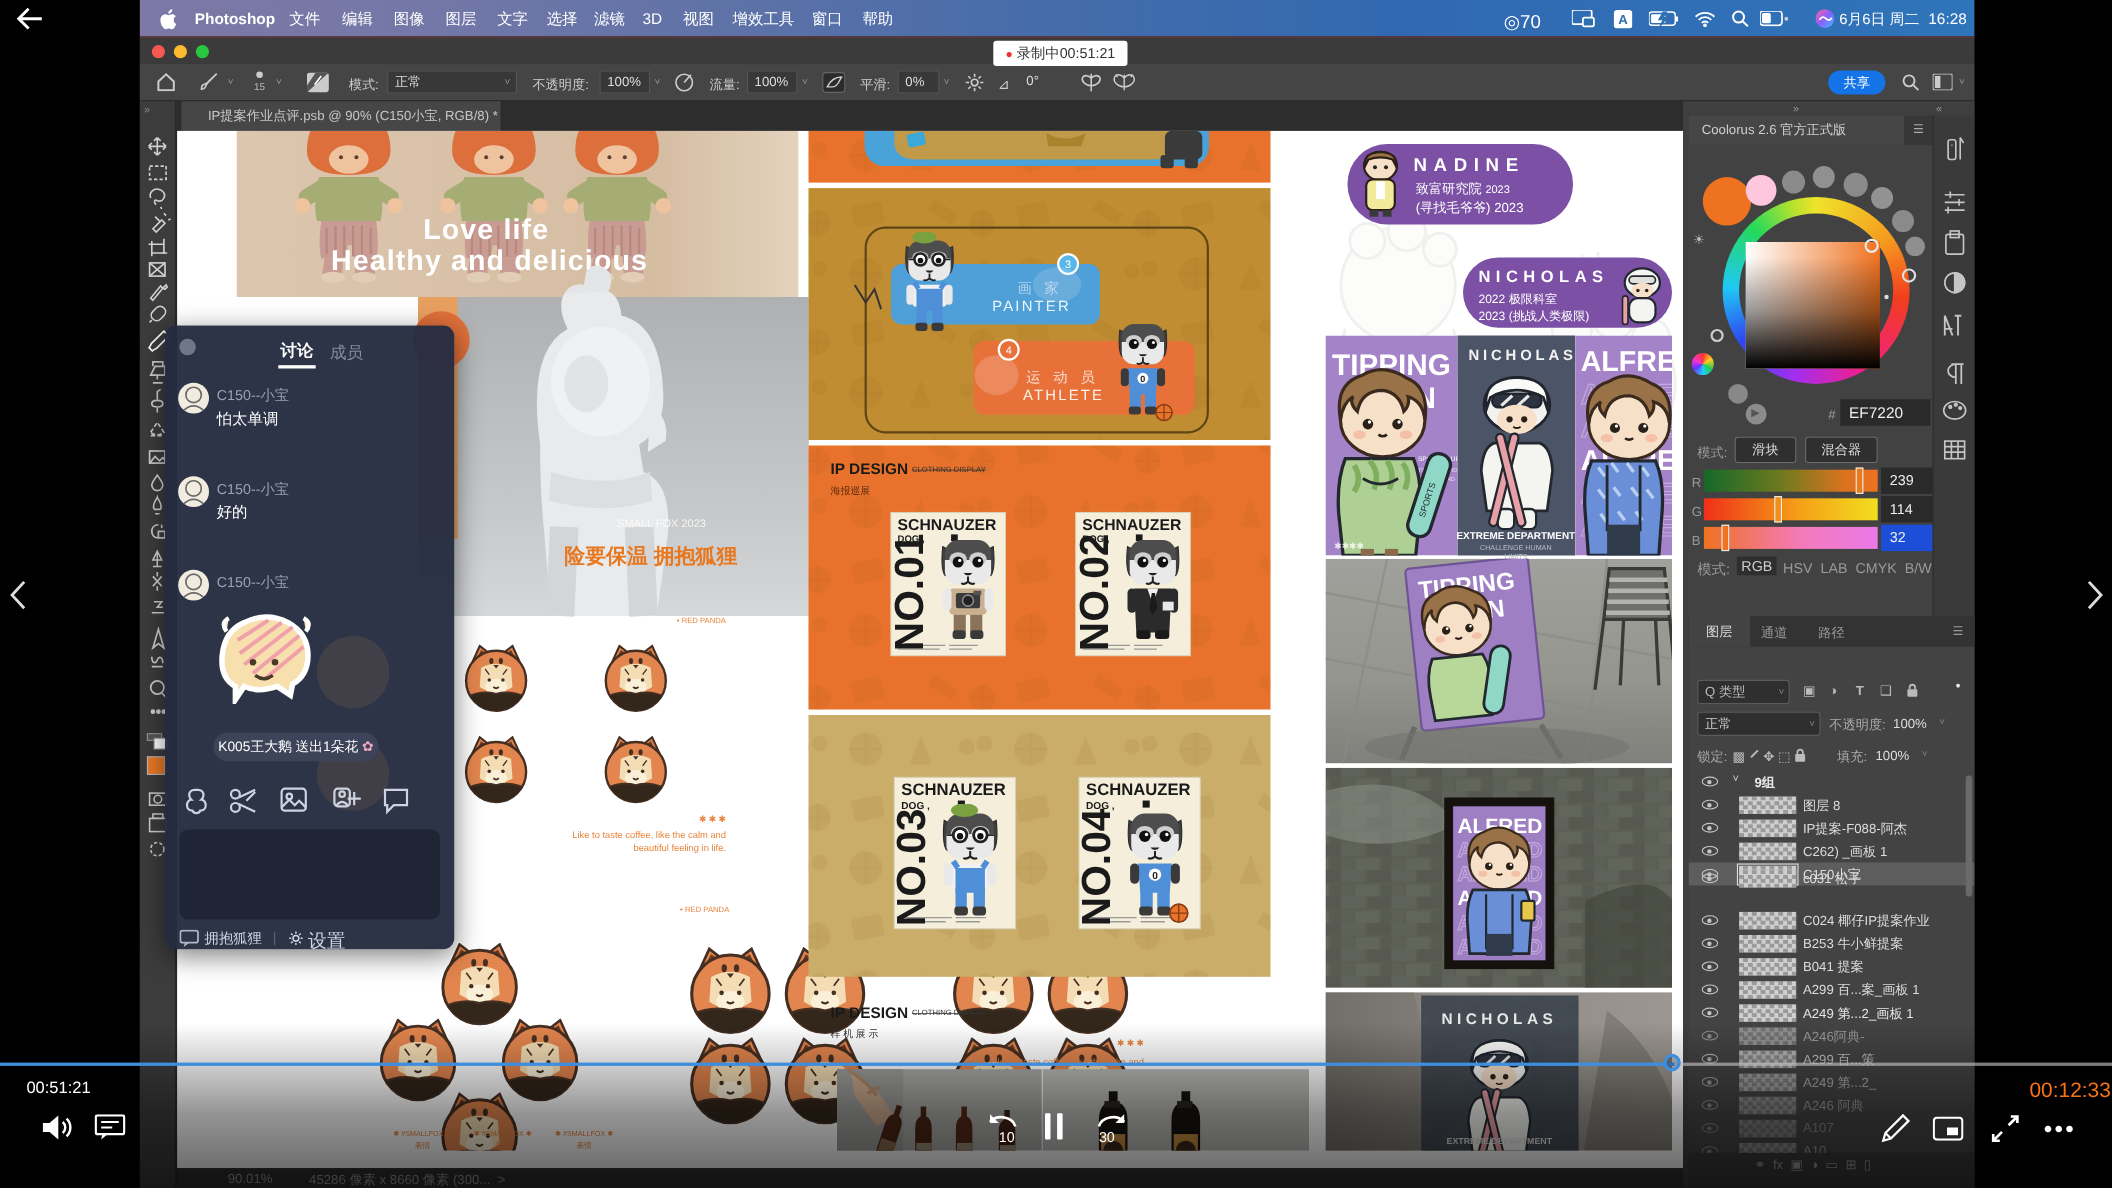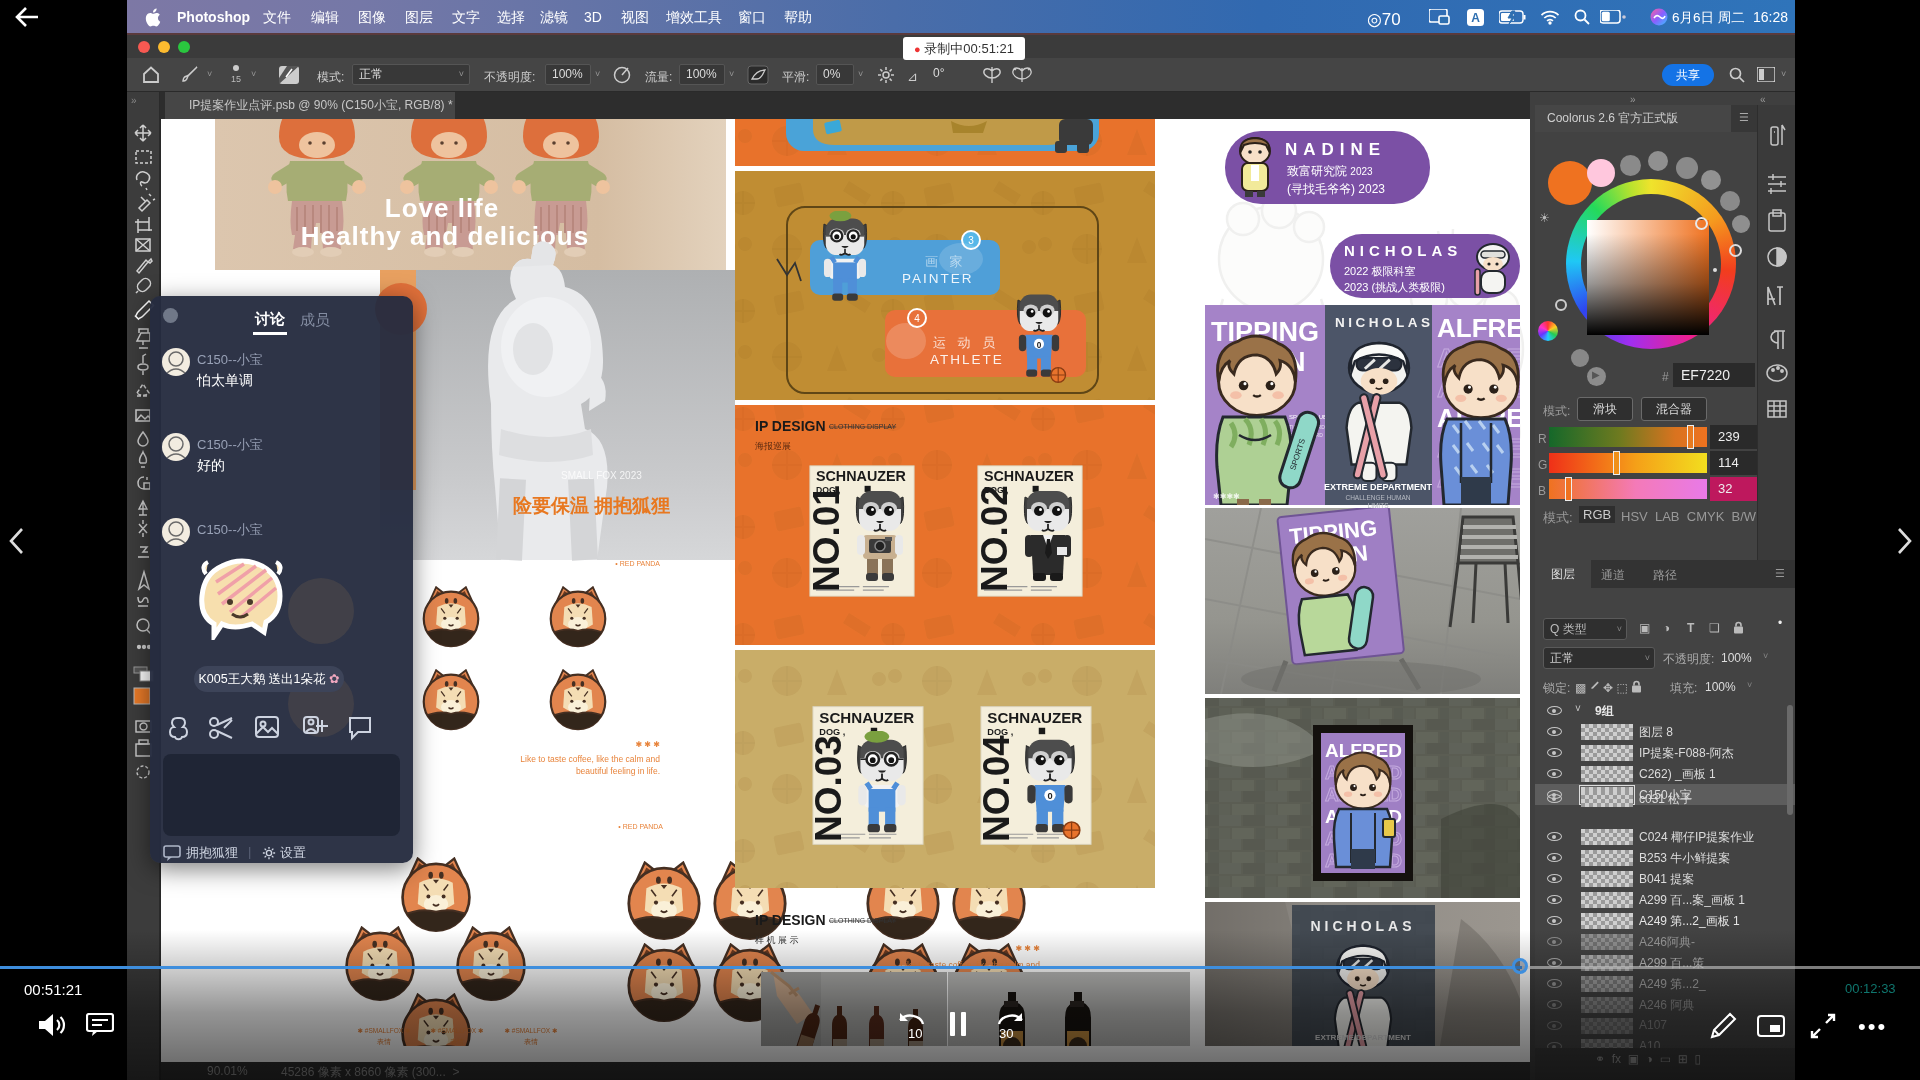--- a/index.html
+++ b/index.html
@@ -852,21 +852,21 @@
     <div class="abs" style="left:14px;top:322px;width:158px;height:20px;background:linear-gradient(90deg,#15682a,#6f7a1f 45%,#d9731f 80%,#ef7220)"></div>
     <div class="abs" style="left:152px;top:320px;width:7px;height:24px;background:#e87a20;border:1.5px solid #eee"></div>
     <div class="abs" style="left:175px;top:320px;width:47px;height:24px;background:#2a2a2a;color:#eee;font-size:13px;line-height:24px;padding-left:8px">239</div>
     <span class="abs" style="left:3px;top:353px;color:#999;font-size:12px">G</span>
     <div class="abs" style="left:14px;top:348px;width:158px;height:20px;background:linear-gradient(90deg,#ef3018,#f5a018 55%,#f2de1f)"></div>
     <div class="abs" style="left:78px;top:346px;width:7px;height:24px;background:#f09018;border:1.5px solid #eee"></div>
     <div class="abs" style="left:175px;top:346px;width:47px;height:24px;background:#2a2a2a;color:#eee;font-size:13px;line-height:24px;padding-left:8px">114</div>
     <span class="abs" style="left:3px;top:379px;color:#999;font-size:12px">B</span>
     <div class="abs" style="left:14px;top:374px;width:158px;height:20px;background:linear-gradient(90deg,#ef7220,#f47ab8 55%,#e87ae8)"></div>
     <div class="abs" style="left:30px;top:372px;width:7px;height:24px;background:#ef7220;border:1.5px solid #eee"></div>
-    <div class="abs" style="left:175px;top:372px;width:59px;height:24px;background:#be185d;color:#eee;font-size:13px;line-height:24px;padding-left:8px">32</div>
+    <div class="abs" style="left:175px;top:372px;width:59px;height:24px;background:#1d4ed8;color:#eee;font-size:13px;line-height:24px;padding-left:8px">32</div>
     <span class="abs" style="left:8px;top:404px;color:#9a9a9a;font-size:13px">模式:</span>
     <span class="abs" style="left:44px;top:401px;background:#2e2e2e;color:#ccc;font-size:13px;padding:1px 4px">RGB</span>
     <span class="abs" style="left:86px;top:404px;color:#999;font-size:13px">HSV&nbsp;&nbsp;LAB&nbsp;&nbsp;CMYK&nbsp;&nbsp;B/W</span>
    </div>
 
    <div class="abs" style="left:227px;top:13px;width:38px;height:975px;background:#3a3a3a;border-left:1px solid #2d2d2d">
     <svg width="38" height="420" style="position:absolute;top:0;left:0">
      <g stroke="#c5c5c5" fill="none" stroke-width="1.5">
       <rect x="13" y="22" width="7" height="18" rx="2"></rect>
               <path d="M24 20v20M24 20l3 5M16 27h1"></path>
@@ -1100,21 +1100,21 @@
           <path d="M5 12l-1 4 5-4z" fill="#aeb6c8"></path>
         </svg>
    <span class="abs" style="left:36px;top:548px;color:#cdd3e0;font-size:13px">拥抱狐狸</span>
    <span class="abs" style="left:98px;top:548px;color:#5a6175">|</span>
    <svg class="abs" style="left:112px;top:550px" width="14" height="14" viewBox="0 0 16 16">
           <circle cx="8" cy="8" r="3" fill="none" stroke="#cdd3e0" stroke-width="1.6"></circle>
           <g stroke="#cdd3e0" stroke-width="1.6">
             <path d="M8 1v2.2M8 12.8V15M1 8h2.2M12.8 8H15M3 3l1.6 1.6M11.4 11.4 13 13M13 3l-1.6 1.6M4.6 11.4 3 13"></path>
           </g>
         </svg>
-   <span class="abs" style="left:130px;top:548px;color:#cdd3e0;font-size:13px">设置</span>
+   <span class="abs" style="left:130px;top:548px;color:#cdd3e0;font-size:17px">设置</span>
   </div>
   <div class="statusbar">
         <span style="position:absolute;left:46px;top:2px">90.01%</span>
         <span style="position:absolute;left:120px;top:2px">45286 像素 x 8660 像素 (300...&nbsp;&nbsp;&gt;</span>
       </div>
  </div>
 
  <div id="chrome">
   <svg class="abs" style="left:14px;top:6px" width="26" height="22" viewBox="0 0 26 22">
         <path d="M12 2 3 11l9 9M3 11h21" stroke="#fff" stroke-width="2.6" fill="none"></path>
@@ -1124,21 +1124,21 @@
         <path d="M16 3 5 15l11 12" stroke="#ddd" stroke-width="2.6" fill="none"></path>
       </svg>
   <svg class="abs" style="left:1893px;top:526px" width="22" height="30" viewBox="0 0 22 30">
         <path d="M6 3l11 12L6 27" stroke="#ddd" stroke-width="2.6" fill="none"></path>
       </svg>
   <div class="abs" style="left:0;top:930px;width:1920px;height:150px;background:linear-gradient(to bottom,rgba(0,0,0,0),rgba(0,0,0,.42) 55%,rgba(0,0,0,.62));pointer-events:none"></div>
   <div class="abs" style="left:0;top:966px;width:1522px;height:3px;background:#3e8edd"></div>
   <div class="abs" style="left:1522px;top:966px;width:398px;height:3px;background:rgba(190,190,190,.65)"></div>
   <div class="abs" style="left:1512px;top:958px;width:16px;height:16px;border-radius:50%;border:3px solid #3e8edd;background:rgba(10,30,60,.3)"></div>
   <div class="abs" style="left:24px;top:981px;color:#fff;font-size:15px">00:51:21</div>
-  <div class="abs" style="left:1845px;top:981px;color:#0f766e;font-size:13px">00:12:33</div>
+  <div class="abs" style="left:1845px;top:981px;color:#f97316;font-size:19px">00:12:33</div>
   <svg class="abs" style="left:36px;top:1012px" width="30" height="26" viewBox="0 0 30 26">
         <path d="M3 9v8h6l8 7V2L9 9z" fill="#fff"></path>
         <path d="M21 8a6.5 6.5 0 0 1 0 10M24.5 5a11 11 0 0 1 0 16" stroke="#fff" stroke-width="2.2" fill="none"></path>
       </svg>
   <svg class="abs" style="left:86px;top:1013px" width="28" height="24" viewBox="0 0 28 24">
         <rect x="1" y="1" width="26" height="17" rx="2" fill="none" stroke="#fff" stroke-width="2.2"></rect>
         <path d="M7 18l-1 5 6-5z" fill="#fff"></path>
         <path d="M6 7h16M6 12h10" stroke="#fff" stroke-width="2"></path>
       </svg>
   <svg class="abs" style="left:895px;top:1010px" width="32" height="32" viewBox="0 0 32 32">

